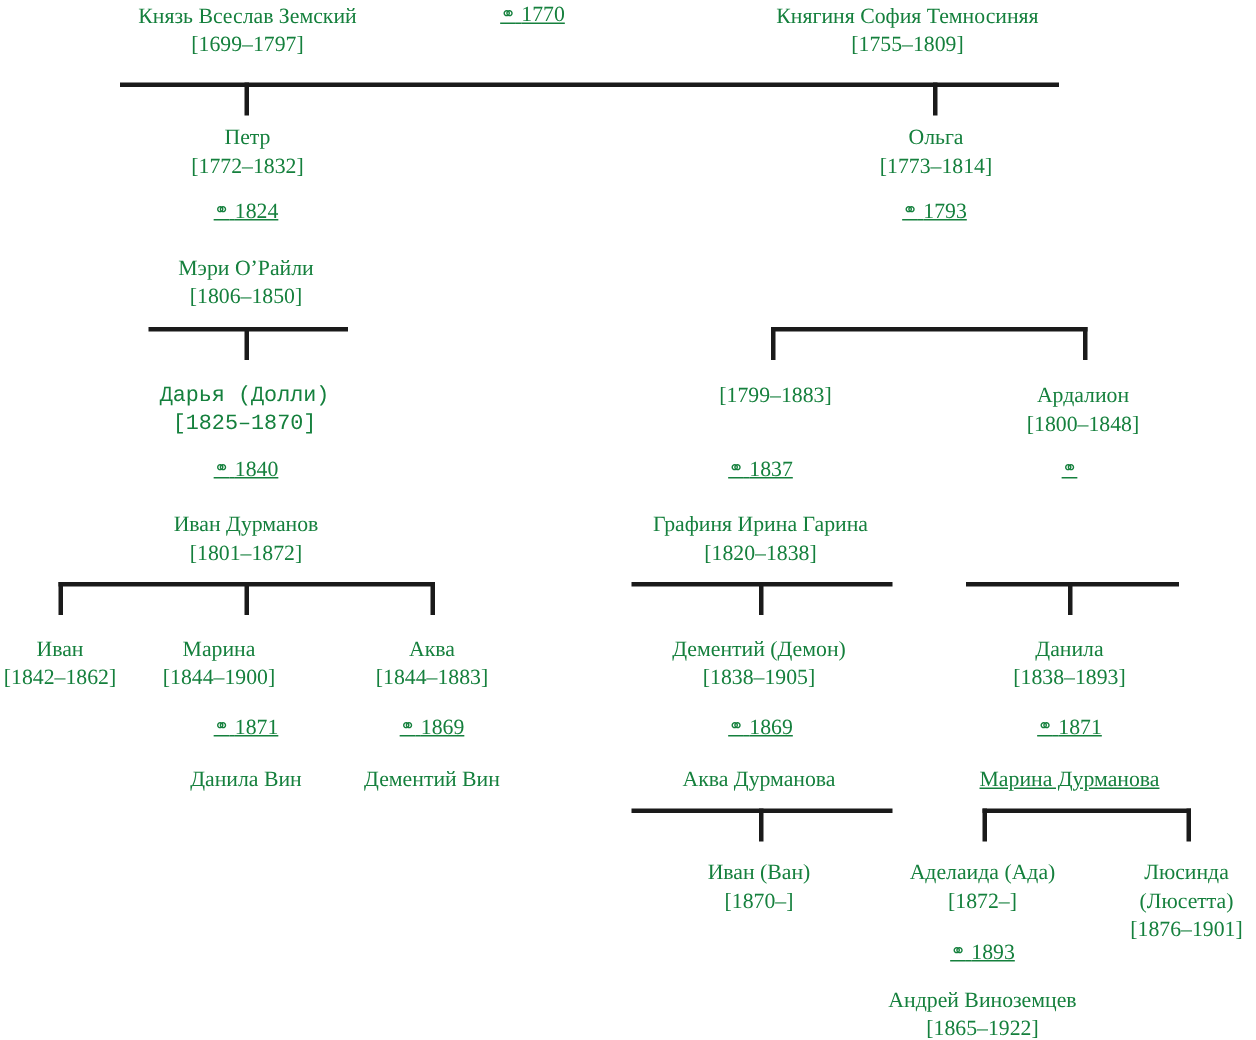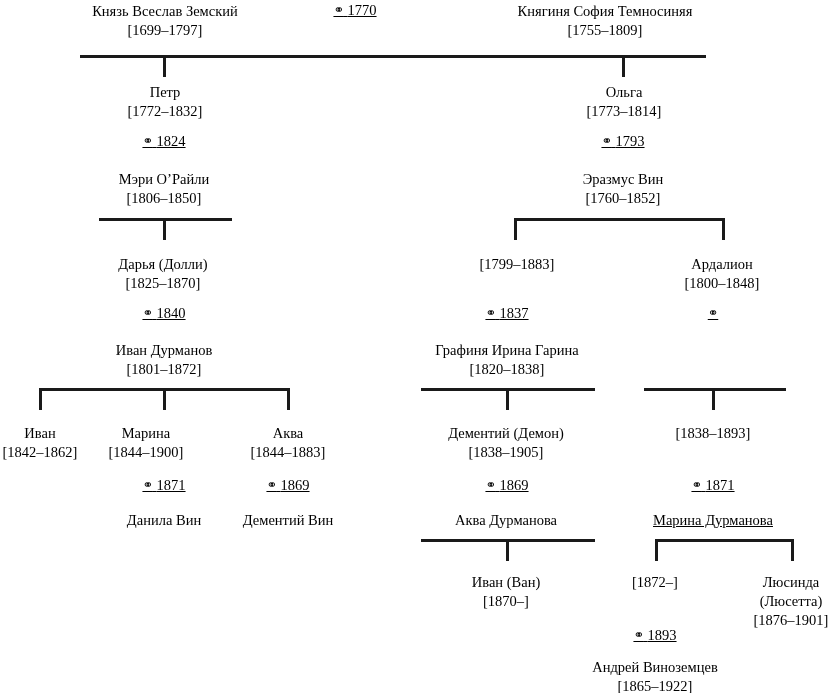--- a/index.html
+++ b/index.html
@@ -6,21 +6,21 @@
     margin: 0;
     padding: 0;
     background: #ffffff;
   }
   #canvas {
     position: relative;
     width: 837px;
     height: 693px;
     background: #ffffff;
     font-family: "Liberation Serif", "DejaVu Serif", serif;
-    color: #000000;
+    color: #15803d;
     overflow: hidden;
   }
   .node {
     position: absolute;
     text-align: center;
     line-height: 1.30;
     white-space: nowrap;
   }
   .node .nm {
     display: block;
@@ -100,33 +100,29 @@
   <div class="marr" style="left:563px; top:133px; width:120px;">
     <span class="sym">⚭</span>
     <span>1793</span>
   </div>
 
   <div class="node" style="left:84px; top:170px; width:160px;">
     <span class="nm">Мэри О’Райли</span>
     <span class="dt">[1806–1850]</span>
   </div>
 
-  <div class="node" style="left:543px; top:170px; width:160px;">
-    <span class="nm">Эразмус Вин</span>
-    <span class="dt">[1760–1852]</span>
-  </div>
 
   <div class="hbar" style="left:99px; top:218px; width:133px;"></div>
   <div class="vbar" style="left:163px; top:218px; height:22px;"></div>
 
   <div class="hbar" style="left:514px; top:218px; width:211px;"></div>
   <div class="vbar" style="left:514px; top:218px; height:22px;"></div>
   <div class="vbar" style="left:722px; top:218px; height:22px;"></div>
 
-  <div class="node" style="left:83px; top:255px; width:160px;">
+  <div class="node" style="left:83px; top:255px; width:160px;font-family:Liberation Mono, monospace;">
     <span class="nm">Дарья (Долли)</span>
     <span class="dt">[1825–1870]</span>
   </div>
 
   <div class="node" style="left:437px; top:255px; width:160px;">
     <span class="dt">[1799–1883]</span>
   </div>
 
   <div class="node" style="left:642px; top:255px; width:160px;">
     <span class="nm">Ардалион</span>
@@ -184,20 +180,21 @@
     <span class="nm">Аква</span>
     <span class="dt">[1844–1883]</span>
   </div>
 
   <div class="node" style="left:426px; top:424px; width:160px;">
     <span class="nm">Дементий (Демон)</span>
     <span class="dt">[1838–1905]</span>
   </div>
 
   <div class="node" style="left:633px; top:424px; width:160px;">
+    <span class="nm">Данила</span>
     <span class="dt">[1838–1893]</span>
   </div>
 
   <div class="marr" style="left:104px; top:477px; width:120px;">
     <span class="sym">⚭</span>
     <span>1871</span>
   </div>
 
   <div class="marr" style="left:228px; top:477px; width:120px;">
     <span class="sym">⚭</span>
@@ -236,20 +233,21 @@
   <div class="hbar" style="left:655px; top:539px; width:139px;"></div>
   <div class="vbar" style="left:655px; top:539px; height:22px;"></div>
   <div class="vbar" style="left:791px; top:539px; height:22px;"></div>
 
   <div class="node" style="left:446px; top:573px; width:120px;">
     <span class="nm">Иван (Ван)</span>
     <span class="dt">[1870–]</span>
   </div>
 
   <div class="node" style="left:590px; top:573px; width:130px;">
+    <span class="nm">Аделаида (Ада)</span>
     <span class="dt">[1872–]</span>
   </div>
 
   <div class="node wrapname" style="left:736px; top:573px; width:110px;">
     <span class="nm">Люсинда
 (Люсетта)</span>
     <span class="dt">[1876–1901]</span>
   </div>
 
   <div class="marr" style="left:595px; top:627px; width:120px;">

